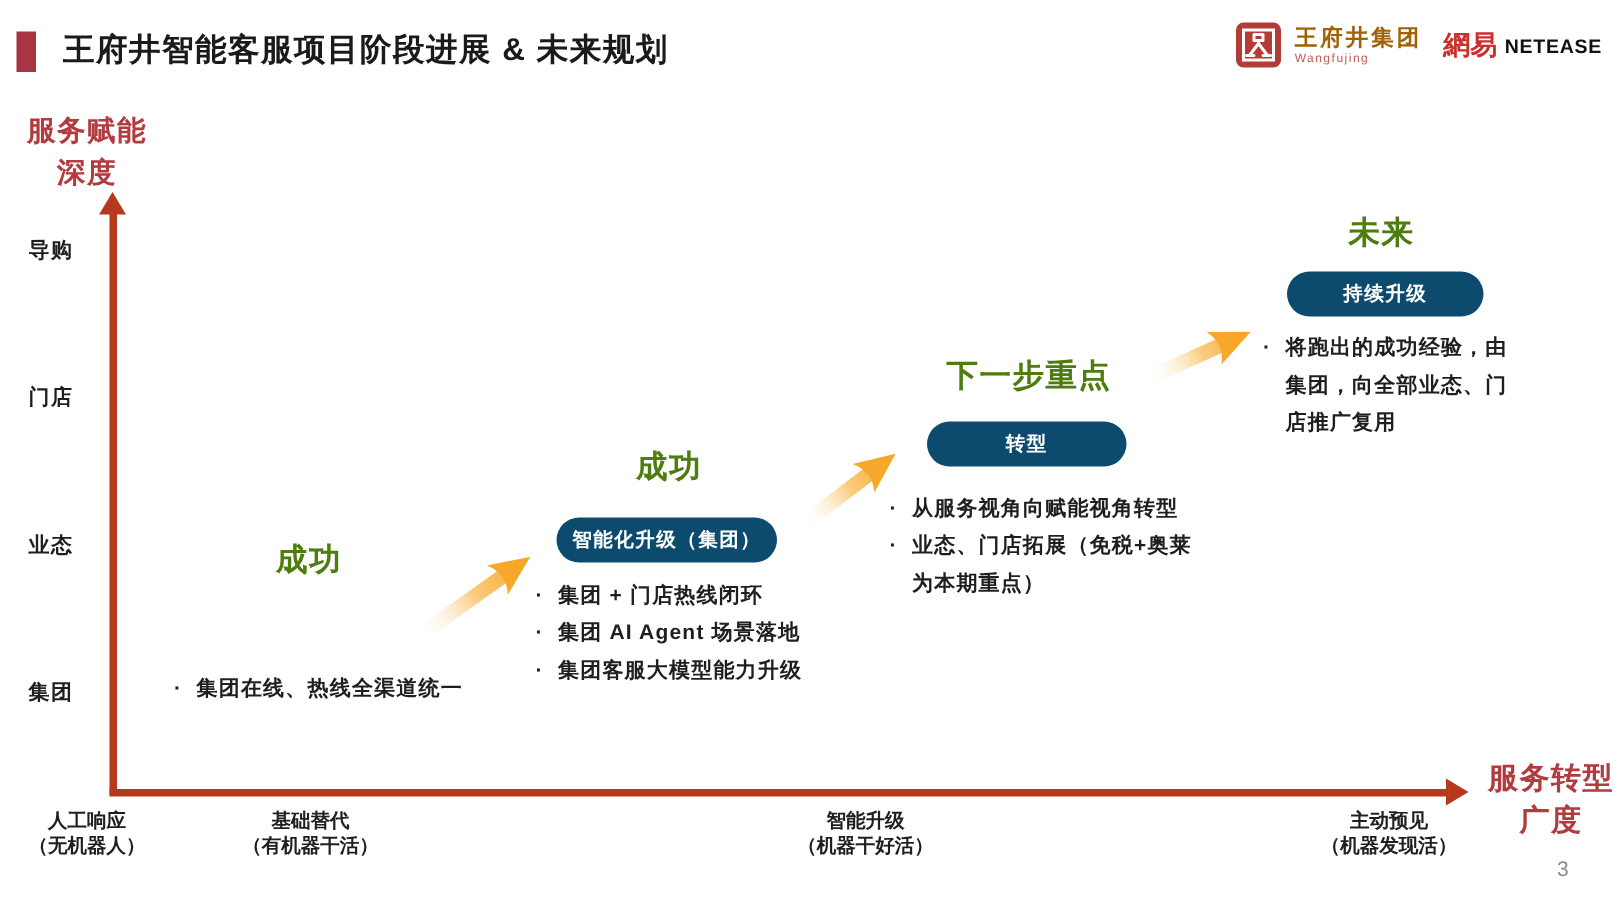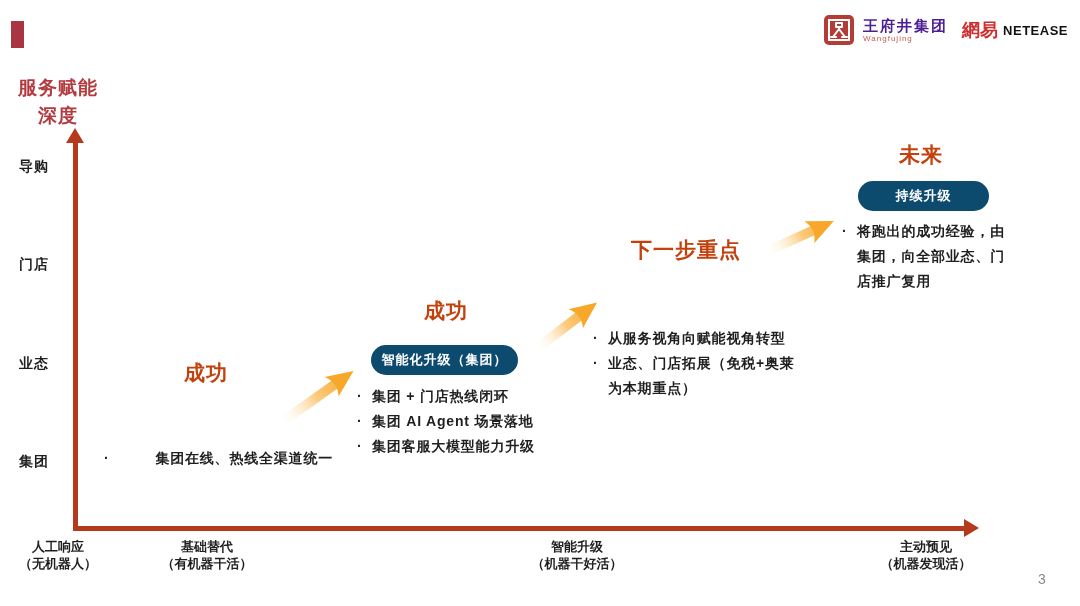--- a/index.html
+++ b/index.html
@@ -8,56 +8,57 @@
     position:relative; width:1080px; height:606px; background:#ffffff;
     font-family:"Liberation Sans","DejaVu Sans",sans-serif; overflow:hidden;
     margin:0 auto;
   }
   
   .title-bar { position:absolute; left:11px; top:21px; width:13px; height:27px; background:#A93442; }
   .slide-title { position:absolute; left:42px; top:19px; font-size:21px; font-weight:800; color:#1a1a1a; letter-spacing:1px; }
   .logo-wrap { position:absolute; right:12px; top:14px; display:flex; align-items:center; gap:14px; }
   .wf-logo { display:flex; align-items:center; gap:8px; }
   .wf-badge { width:32px; height:32px; }
-  .wf-text .cn { font-size:15px; font-weight:700; color:#4c1d95; letter-spacing:2px; line-height:17px; }
+  .wf-text .cn { font-size:15px; font-weight:700; color:#a16207; letter-spacing:2px; line-height:17px; }
   .wf-text .en { font-size:8px; color:#C25B53; letter-spacing:1px; }
   .ne-logo { display:flex; align-items:center; gap:5px; }
   .ne-cn { font-size:18px; font-weight:800; color:#CC2F2E; }
   .ne-en { font-size:13px; font-weight:800; color:#111; letter-spacing:0.5px; }
   
   .y-axis-line { position:absolute; left:73px; top:142px; width:5px; height:388px; background:#B5391C; }
   .y-axis-head { position:absolute; left:66px; top:128px; width:0; height:0;
     border-left:9px solid transparent; border-right:9px solid transparent; border-bottom:15px solid #B5391C; }
   .x-axis-line { position:absolute; left:73px; top:526px; width:893px; height:5px; background:#B5391C; }
   .x-axis-head { position:absolute; left:964px; top:519px; width:0; height:0;
     border-top:9px solid transparent; border-bottom:9px solid transparent; border-left:15px solid #B5391C; }
   .y-axis-label { position:absolute; left:6px; top:74px; width:104px; text-align:center;
     color:#B23B40; font-size:19px; font-weight:800; line-height:28px; letter-spacing:1px; }
   .x-axis-label { position:absolute; left:988px; top:505px; width:92px; text-align:center;
     color:#B23B40; font-size:20px; font-weight:800; line-height:28px; letter-spacing:1px; }
   .y-tick { position:absolute; left:16px; width:36px; text-align:center; font-size:14px; font-weight:700; color:#1f1f1f; letter-spacing:1px; }
   .x-tick { position:absolute; top:538px; width:130px; text-align:center; font-size:13px; font-weight:700; color:#1f1f1f; line-height:17px; }
   
-  .stage-heading { position:absolute; text-align:center; font-weight:800; color:#c2410c; font-size:21px; letter-spacing:1px; }
+  .stage-heading { position:absolute; text-align:center; font-weight:800; color:#4d7c0f; font-size:21px; letter-spacing:1px; }
   .pill { position:absolute; background:#0c4a6e; border-radius:16px; color:#fff;
     font-size:13px; font-weight:700; letter-spacing:1px; text-align:center; line-height:30px; height:30px; }
   .bullets { position:absolute; list-style:none; }
   .bullets li { position:relative; padding-left:16px; font-size:14px; font-weight:700;
     letter-spacing:0.8px; line-height:25px; color:#1f1f1f; }
   .bullets li::before { content:"·"; position:absolute; left:1px; top:0; font-weight:900; }
   
   .page-number { position:absolute; left:1038px; top:571px; font-size:14px; color:#8a8a8a; }
   .arrow-layer { position:absolute; left:0; top:0; width:1080px; height:606px; pointer-events:none; }
 </style>
 </head>
 <body>
 
 <div class="slide">
 
   <div class="title-bar"></div>
+  <div class="slide-title">王府井智能客服项目阶段进展 &amp; 未来规划</div>
 
   <div class="logo-wrap">
     <div class="wf-logo">
       <svg class="wf-badge" viewBox="0 0 32 32">
         <rect x="1" y="1" width="30" height="30" rx="5" fill="#B33D36"></rect>
         <rect x="6" y="6" width="20" height="20" fill="none" stroke="#ffffff" stroke-width="2"></rect>
         <path d="M13 9 h6 v4 h-6 z M16 13 v3 M10 23 L16 15 L22 23 M8 23 h5 M19 23 h5" fill="none" stroke="#ffffff" stroke-width="2" stroke-linecap="round" stroke-linejoin="round"></path>
       </svg>
       <div class="wf-text">
         <div class="cn">王府井集团</div>
@@ -71,20 +72,24 @@
   </div>
 
   <div class="y-axis-label">
     <div>服务赋能</div>
     <div>深度</div>
   </div>
   <div class="y-axis-head"></div>
   <div class="y-axis-line"></div>
   <div class="x-axis-line"></div>
   <div class="x-axis-head"></div>
+  <div class="x-axis-label">
+    <div>服务转型</div>
+    <div>广度</div>
+  </div>
 
   <div class="y-tick" style="top:158px">导购</div>
   <div class="y-tick" style="top:256px">门店</div>
   <div class="y-tick" style="top:355px">业态</div>
   <div class="y-tick" style="top:453px">集团</div>
 
   <div class="x-tick" style="left:-7px">
     <div>人工响应</div>
     <div>（无机器人）</div>
   </div>
@@ -121,33 +126,34 @@
       <marker id="ah" markerUnits="userSpaceOnUse" markerWidth="30" markerHeight="28" refX="4" refY="14" orient="auto">
         <path d="M1,2 L28,14 L1,26 Q9,14 1,2 Z" fill="#F7A82A"></path>
       </marker>
     </defs>
     <line x1="282" y1="422" x2="334" y2="385" stroke="url(#g1)" stroke-width="10" stroke-linecap="round" marker-end="url(#ah)"></line>
     <line x1="540" y1="346" x2="578" y2="317" stroke="url(#g2)" stroke-width="10" stroke-linecap="round" marker-end="url(#ah)"></line>
     <line x1="770" y1="250" x2="812" y2="231" stroke="url(#g3)" stroke-width="10" stroke-linecap="round" marker-end="url(#ah)"></line>
   </svg>
 
   <div class="stage-heading" style="left:156px; top:359px; width:100px;">成功</div>
-  <ul class="bullets" style="left:103px; top:446px; width:230px;text-align:right;">
+  <ul class="bullets" style="left:115px; top:446px; width:230px;">
     <li>集团在线、热线全渠道统一</li>
   </ul>
 
   <div class="stage-heading" style="left:396px; top:297px; width:100px;">成功</div>
   <div class="pill" style="left:371px; top:345px; width:147px;">智能化升级（集团）</div>
   <ul class="bullets" style="left:356px; top:384px; width:240px;">
     <li>集团 + 门店热线闭环</li>
     <li>集团 AI Agent 场景落地</li>
     <li>集团客服大模型能力升级</li>
   </ul>
 
   <div class="stage-heading" style="left:616px; top:236px; width:140px;">下一步重点</div>
+  <div class="pill" style="left:618px; top:281px; width:133px;">转型</div>
   <ul class="bullets" style="left:592px; top:326px; width:212px;">
     <li>从服务视角向赋能视角转型</li>
     <li>业态、门店拓展（免税+奥莱为本期重点）</li>
   </ul>
 
   <div class="stage-heading" style="left:871px; top:141px; width:100px;">未来</div>
   <div class="pill" style="left:858px; top:181px; width:131px;">持续升级</div>
   <ul class="bullets" style="left:841px; top:219px; width:172px;">
     <li>将跑出的成功经验，由集团，向全部业态、门店推广复用</li>
   </ul>

